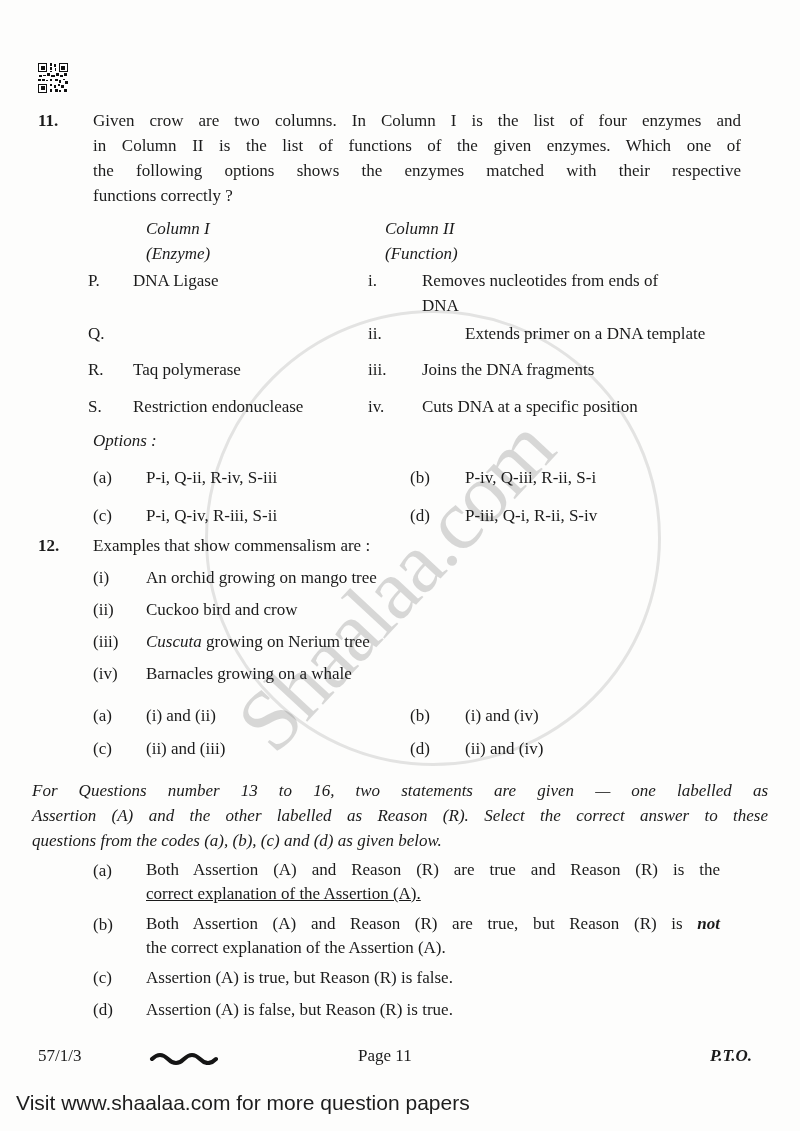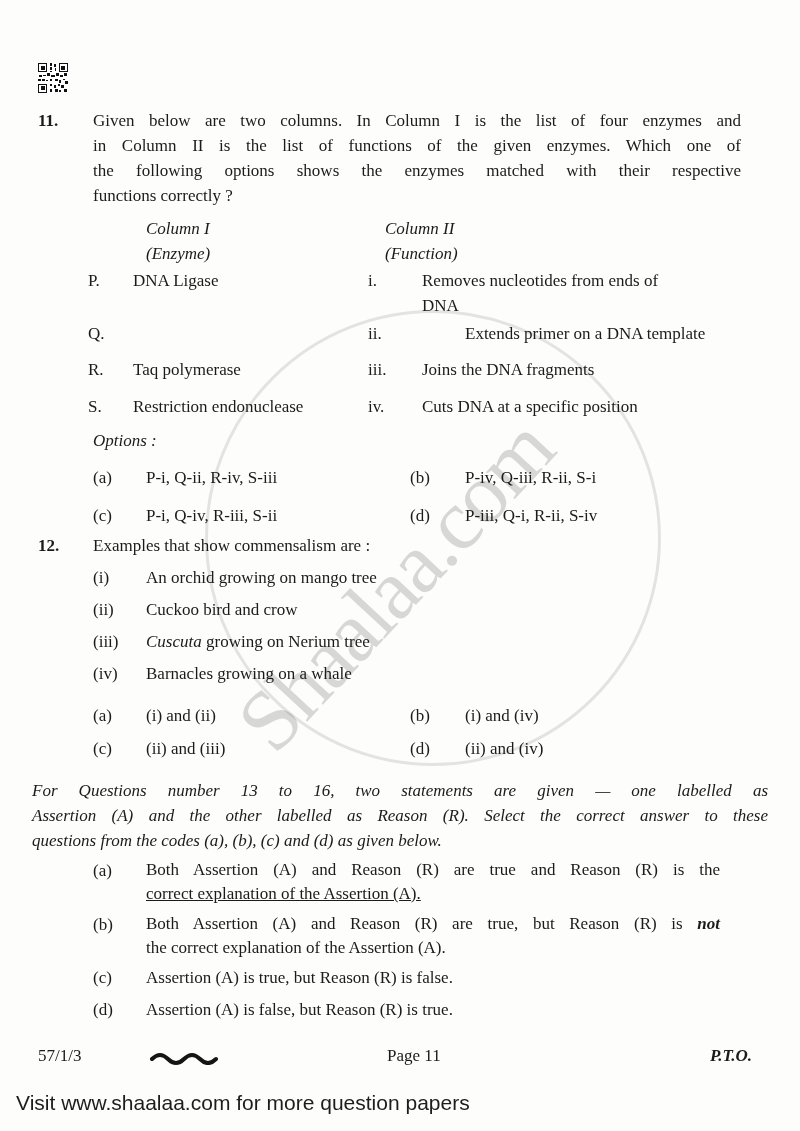--- a/index.html
+++ b/index.html
@@ -105,21 +105,21 @@
         <rect x="15" y="16" width="2" height="2"></rect>
         <rect x="18" y="17" width="2" height="2"></rect>
       <rect x="9" y="20" width="2" height="2"></rect>
         <rect x="13" y="20" width="2" height="2"></rect>
         <rect x="16" y="21" width="2" height="1"></rect>
         <rect x="20" y="20" width="2" height="2"></rect>
     </g>
   </svg>
 
   <div class="abs ln qnum" style="top:108px;">11.</div>
-  <div class="abs ln qbody just" style="top:108px;">Given below are two columns. In Column I is the list of four enzymes and</div>
+  <div class="abs ln qbody just" style="top:108px;">Given crow are two columns. In Column I is the list of four enzymes and</div>
   <div class="abs ln qbody just" style="top:133px;">in Column II is the list of functions of the given enzymes. Which one of</div>
   <div class="abs ln qbody just" style="top:158px;">the following options shows the enzymes matched with their respective</div>
   <div class="abs ln qbody" style="top:183px;">functions correctly ?</div>
 
   <div class="row" style="top:216px;">
     <div class="h1 ln it">Column I</div>
     <div class="h2 ln it">Column II</div>
   </div>
   <div class="row" style="top:241px;">
     <div class="h1 ln it">(Enzyme)</div>
@@ -226,19 +226,19 @@
   <div class="row" style="top:997px;">
     <div class="k-lab ln">(d)</div>
     <div class="k-txt ln">Assertion (A) is false, but Reason (R) is true.</div>
   </div>
 
   <div class="row" style="top:1046px;">
     <div class="foot" style="left:38px;">57/1/3</div>
     <svg style="position:absolute;left:148px;top:5px;" width="72" height="14" viewBox="0 0 72 14">
       <path d="M4 8 Q12 0 20 8 T36 8 T52 8 T68 8" fill="none" stroke="#151515" stroke-width="4" stroke-linecap="round"></path>
     </svg>
-    <div class="foot" style="left:387px;">Page 11</div>
+    <div class="foot" style="left:358px;">Page 11</div>
     <div class="foot it" style="left:710px;font-weight:600;">P.T.O.</div>
   </div>
 
   <div class="abs banner" style="left:16px;top:1091px;">Visit www.shaalaa.com for more question papers</div>
 
 </div>
 
 </body></html>

